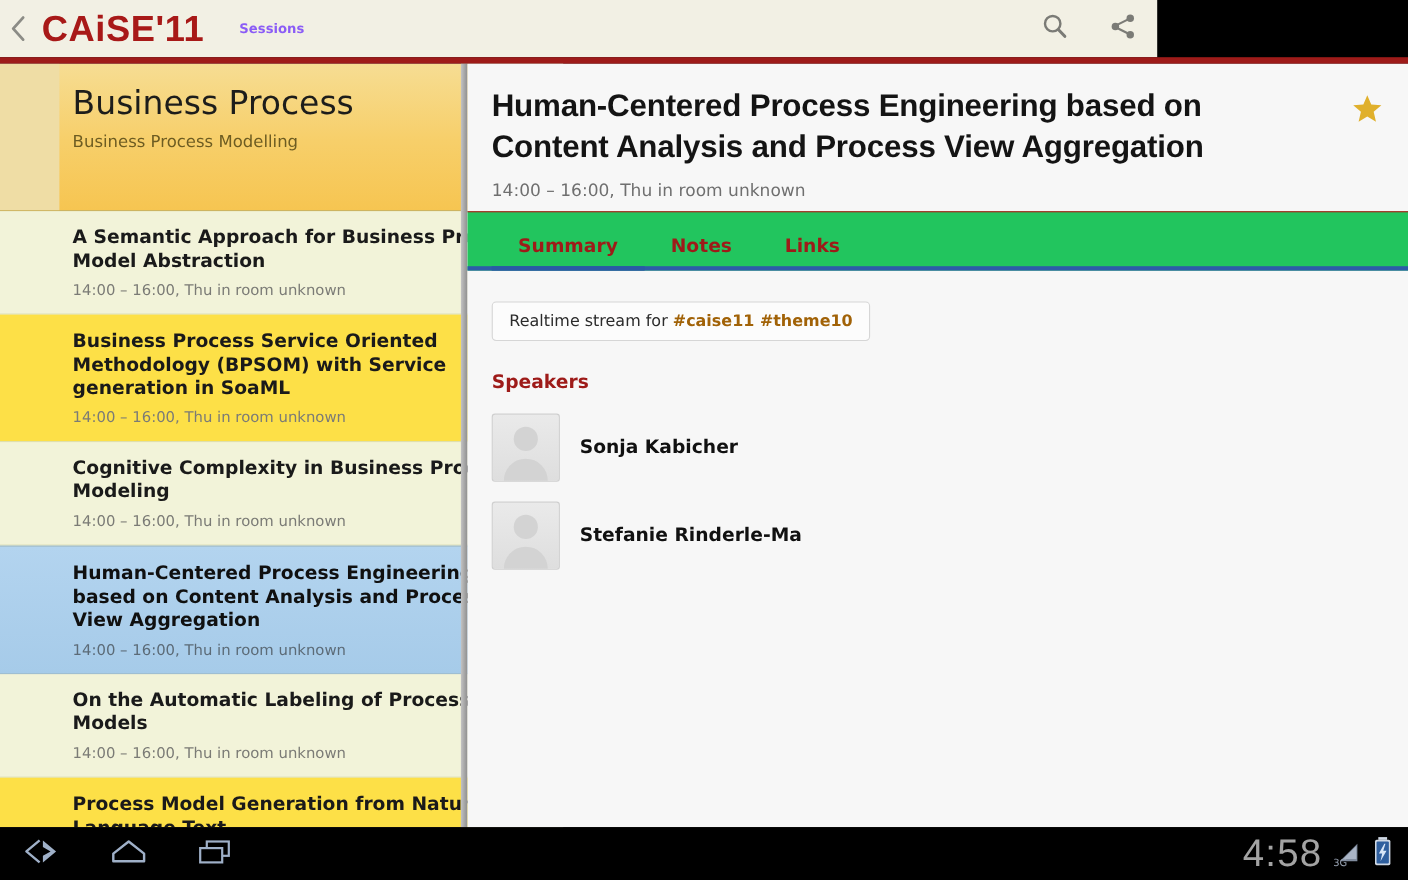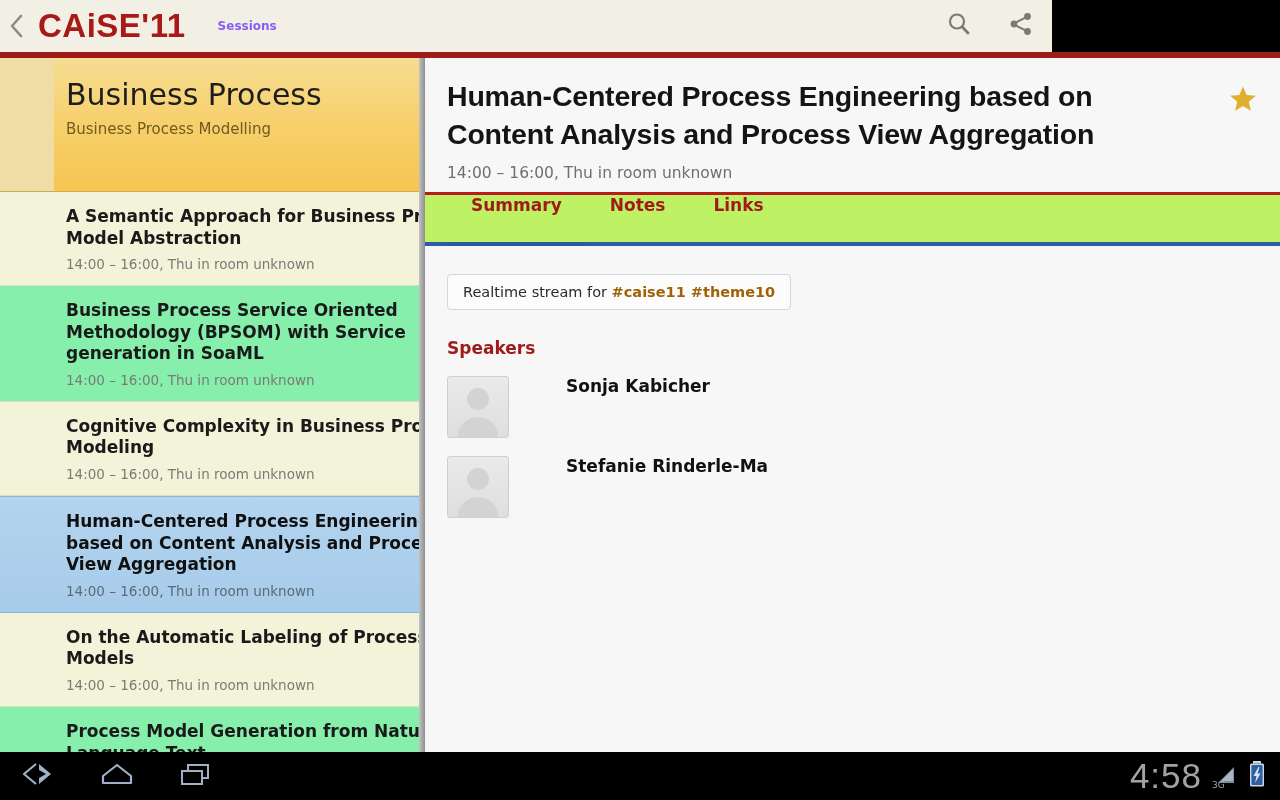--- a/index.html
+++ b/index.html
@@ -87,21 +87,21 @@
   }
 
   .sess-list { position: relative; height: 560px; overflow: hidden; }
   .sess-item {
     position: relative;
     padding: 14px 28px 13px 66px;
     border-bottom: 1px solid #dcdfb9;
     background: #f2f3d9;
     cursor: pointer;
   }
-  .sess-item.alt { background: #86efac; }
+  .sess-item.alt { background: #fde047; }
   .sess-item-title {
     font-family: "DejaVu Sans", sans-serif;
     font-weight: bold;
     font-size: 17px;
     color: #1a1a1a;
     line-height: 1.27;
   }
   .sess-item-time {
     font-family: "DejaVu Sans", sans-serif;
     font-size: 13.5px;
@@ -157,23 +157,23 @@
     font-family: "DejaVu Sans", sans-serif;
     font-size: 15.5px;
     color: #6f6f6f;
     margin-top: 10px;
   }
   .detail-star { position: absolute; right: 22px; top: 26px; cursor: pointer; }
 
   .tabs {
     position: relative;
     height: 54px;
-    background: #bef264;
-    border-top: 3px solid #b91c1c;
-    display: flex; 
+    background: #22c55e;
+    border-top: 1px solid #b91c1c;
+    display: flex; align-items: flex-end;
     padding-left: 22px;
   }
   .tab {
     font-family: "DejaVu Sans", sans-serif;
     font-weight: bold;
     font-size: 17px;
     color: #9e1b19;
     padding: 0 24px 12px 24px;
     cursor: pointer;
     position: relative;
@@ -201,21 +201,21 @@
     cursor: pointer;
   }
   .stream-box b { font-weight: bold; color: #a16207; }
   .speakers-h {
     font-family: "DejaVu Sans", sans-serif;
     font-weight: bold;
     font-size: 17px;
     color: #9e1b19;
     margin-top: 28px;
   }
-  .speaker-row { display: flex; margin-top: 18px; cursor: pointer; gap: 39px; }
+  .speaker-row { display: flex; align-items: center; margin-top: 18px; cursor: pointer; }
   .avatar {
     width: 62px; height: 62px; flex: 0 0 62px;
     background: linear-gradient(180deg, #eaeaea 0%, #dedede 100%);
     border: 1px solid #cfcfcf;
     border-radius: 3px;
     position: relative; overflow: hidden;
   }
   .avatar .head {
     position: absolute; left: 50%; top: 11px; transform: translateX(-50%);
     width: 22px; height: 22px; border-radius: 50%; background: #d3d3d3;

